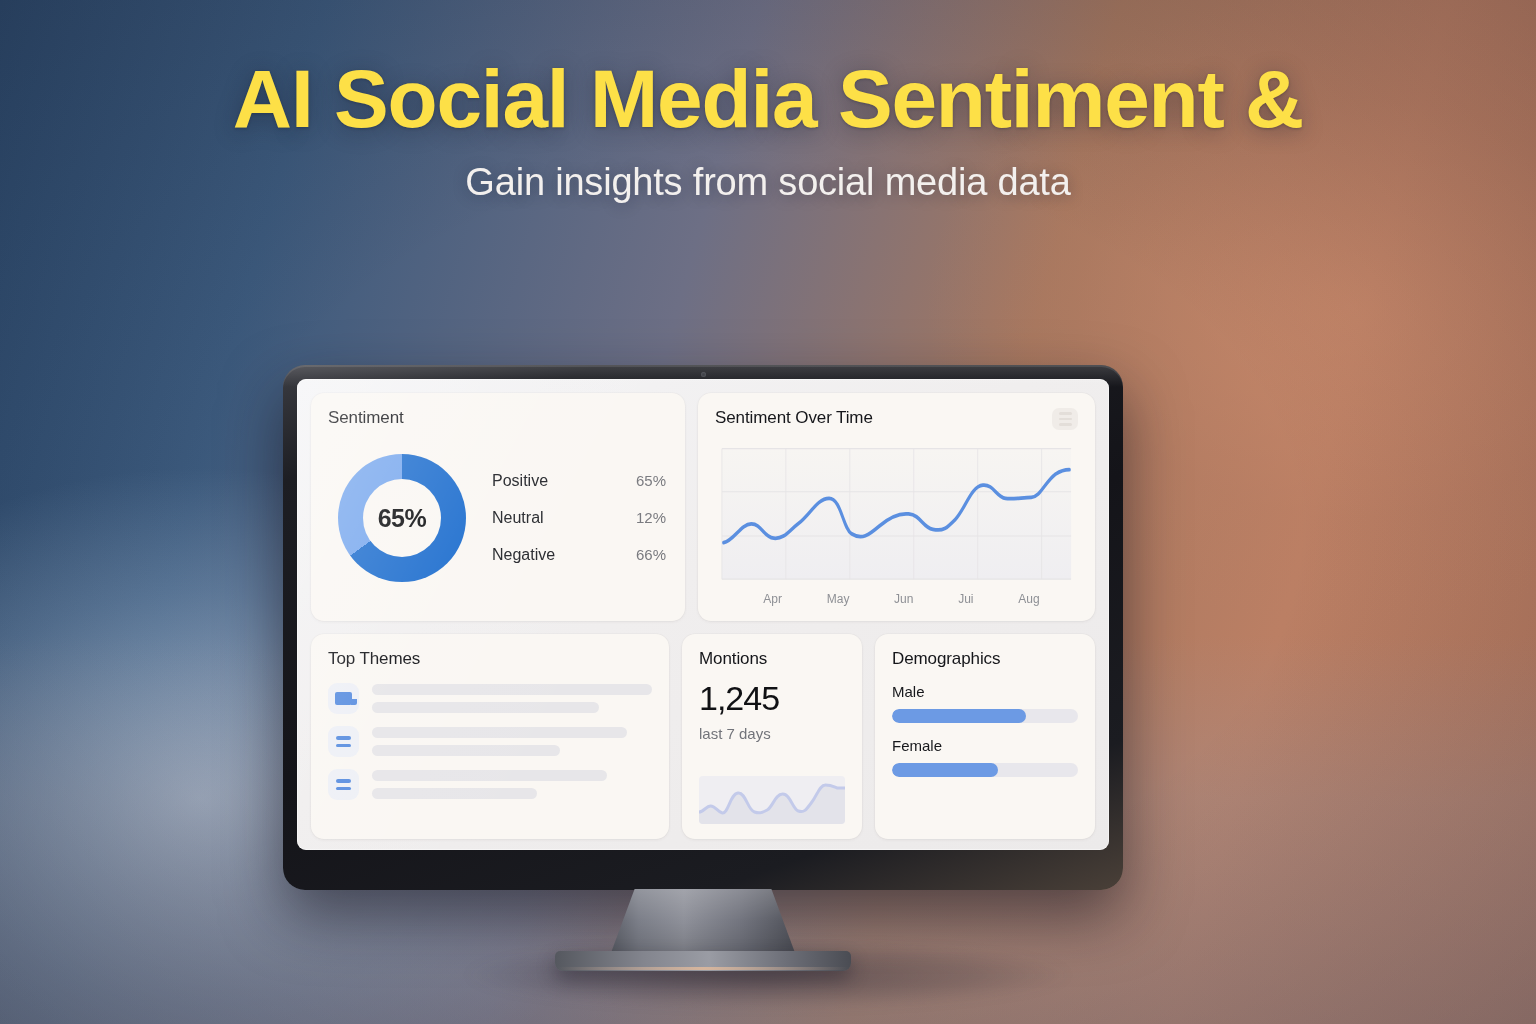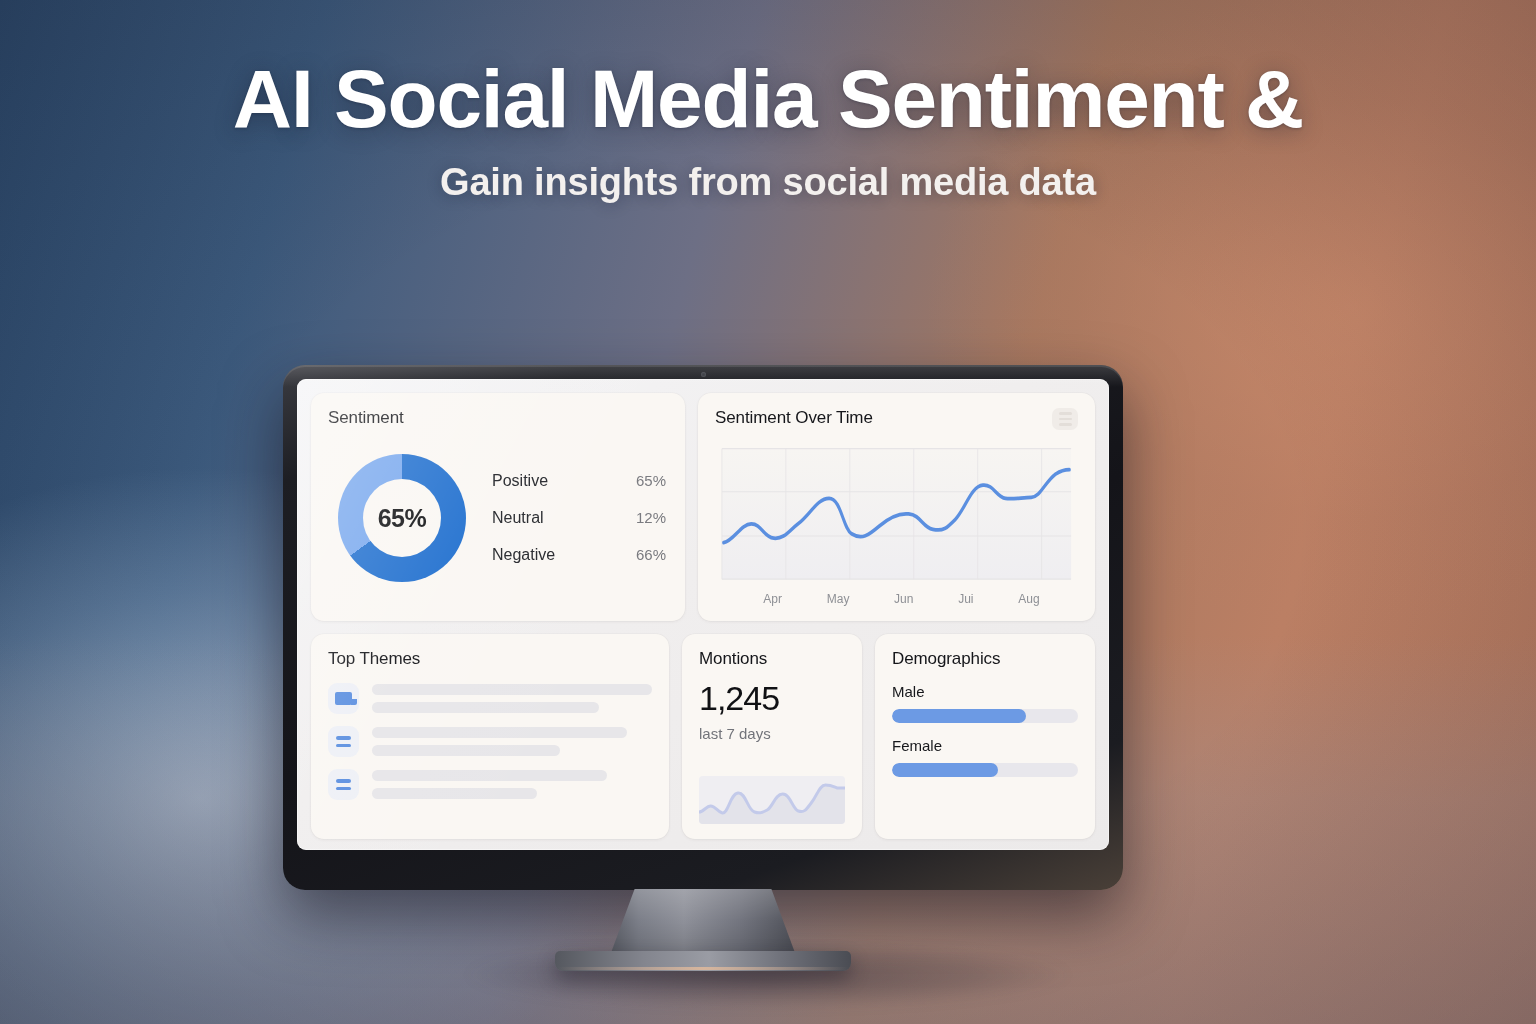--- a/index.html
+++ b/index.html
@@ -28,27 +28,27 @@
   }
   .bg-shadow{
     position:absolute;left:50%;top:930px;width:760px;height:90px;transform:translateX(-50%);
     background:radial-gradient(ellipse 380px 42px at 50% 50%, rgba(40,38,52,.45) 0%, rgba(40,38,52,.18) 55%, rgba(0,0,0,0) 80%);
     filter:blur(6px);
   }
 
   
   #hero{position:absolute;left:0;right:0;top:58px;z-index:3;text-align:center;pointer-events:none;}
   #hero h1{
-    margin:0;color:#ffffff;font-weight:700;font-size:82px;line-height:.99;
+    margin:0;color:#fde047;font-weight:700;font-size:82px;line-height:.99;
     letter-spacing:-1.2px;
     text-shadow:0 3px 22px rgba(20,25,45,.38), 0 1px 3px rgba(20,25,45,.30);
   }
   #hero h1 .l2{display:block;}
   #hero .sub{
-    margin-top:22px;color:#f3f0ee;font-size:38px;font-weight:700;letter-spacing:-.2px;
+    margin-top:22px;color:#f3f0ee;font-size:38px;font-weight:400;letter-spacing:-.2px;
     text-shadow:0 2px 14px rgba(20,25,45,.35);
   }
 
   
   #monitor{position:absolute;left:283px;top:365px;width:840px;height:525px;z-index:4;}
   .bezel{
     position:absolute;inset:0;border-radius:22px;
     background:linear-gradient(160deg,#3b3c42 0%,#1d1e23 14%,#141419 50%,#1b1c21 82%,#4a4038 100%);
     box-shadow:0 26px 60px rgba(18,16,28,.55), 0 2px 0 rgba(255,255,255,.10) inset;
     padding:14px 14px 40px 14px;box-sizing:border-box;

